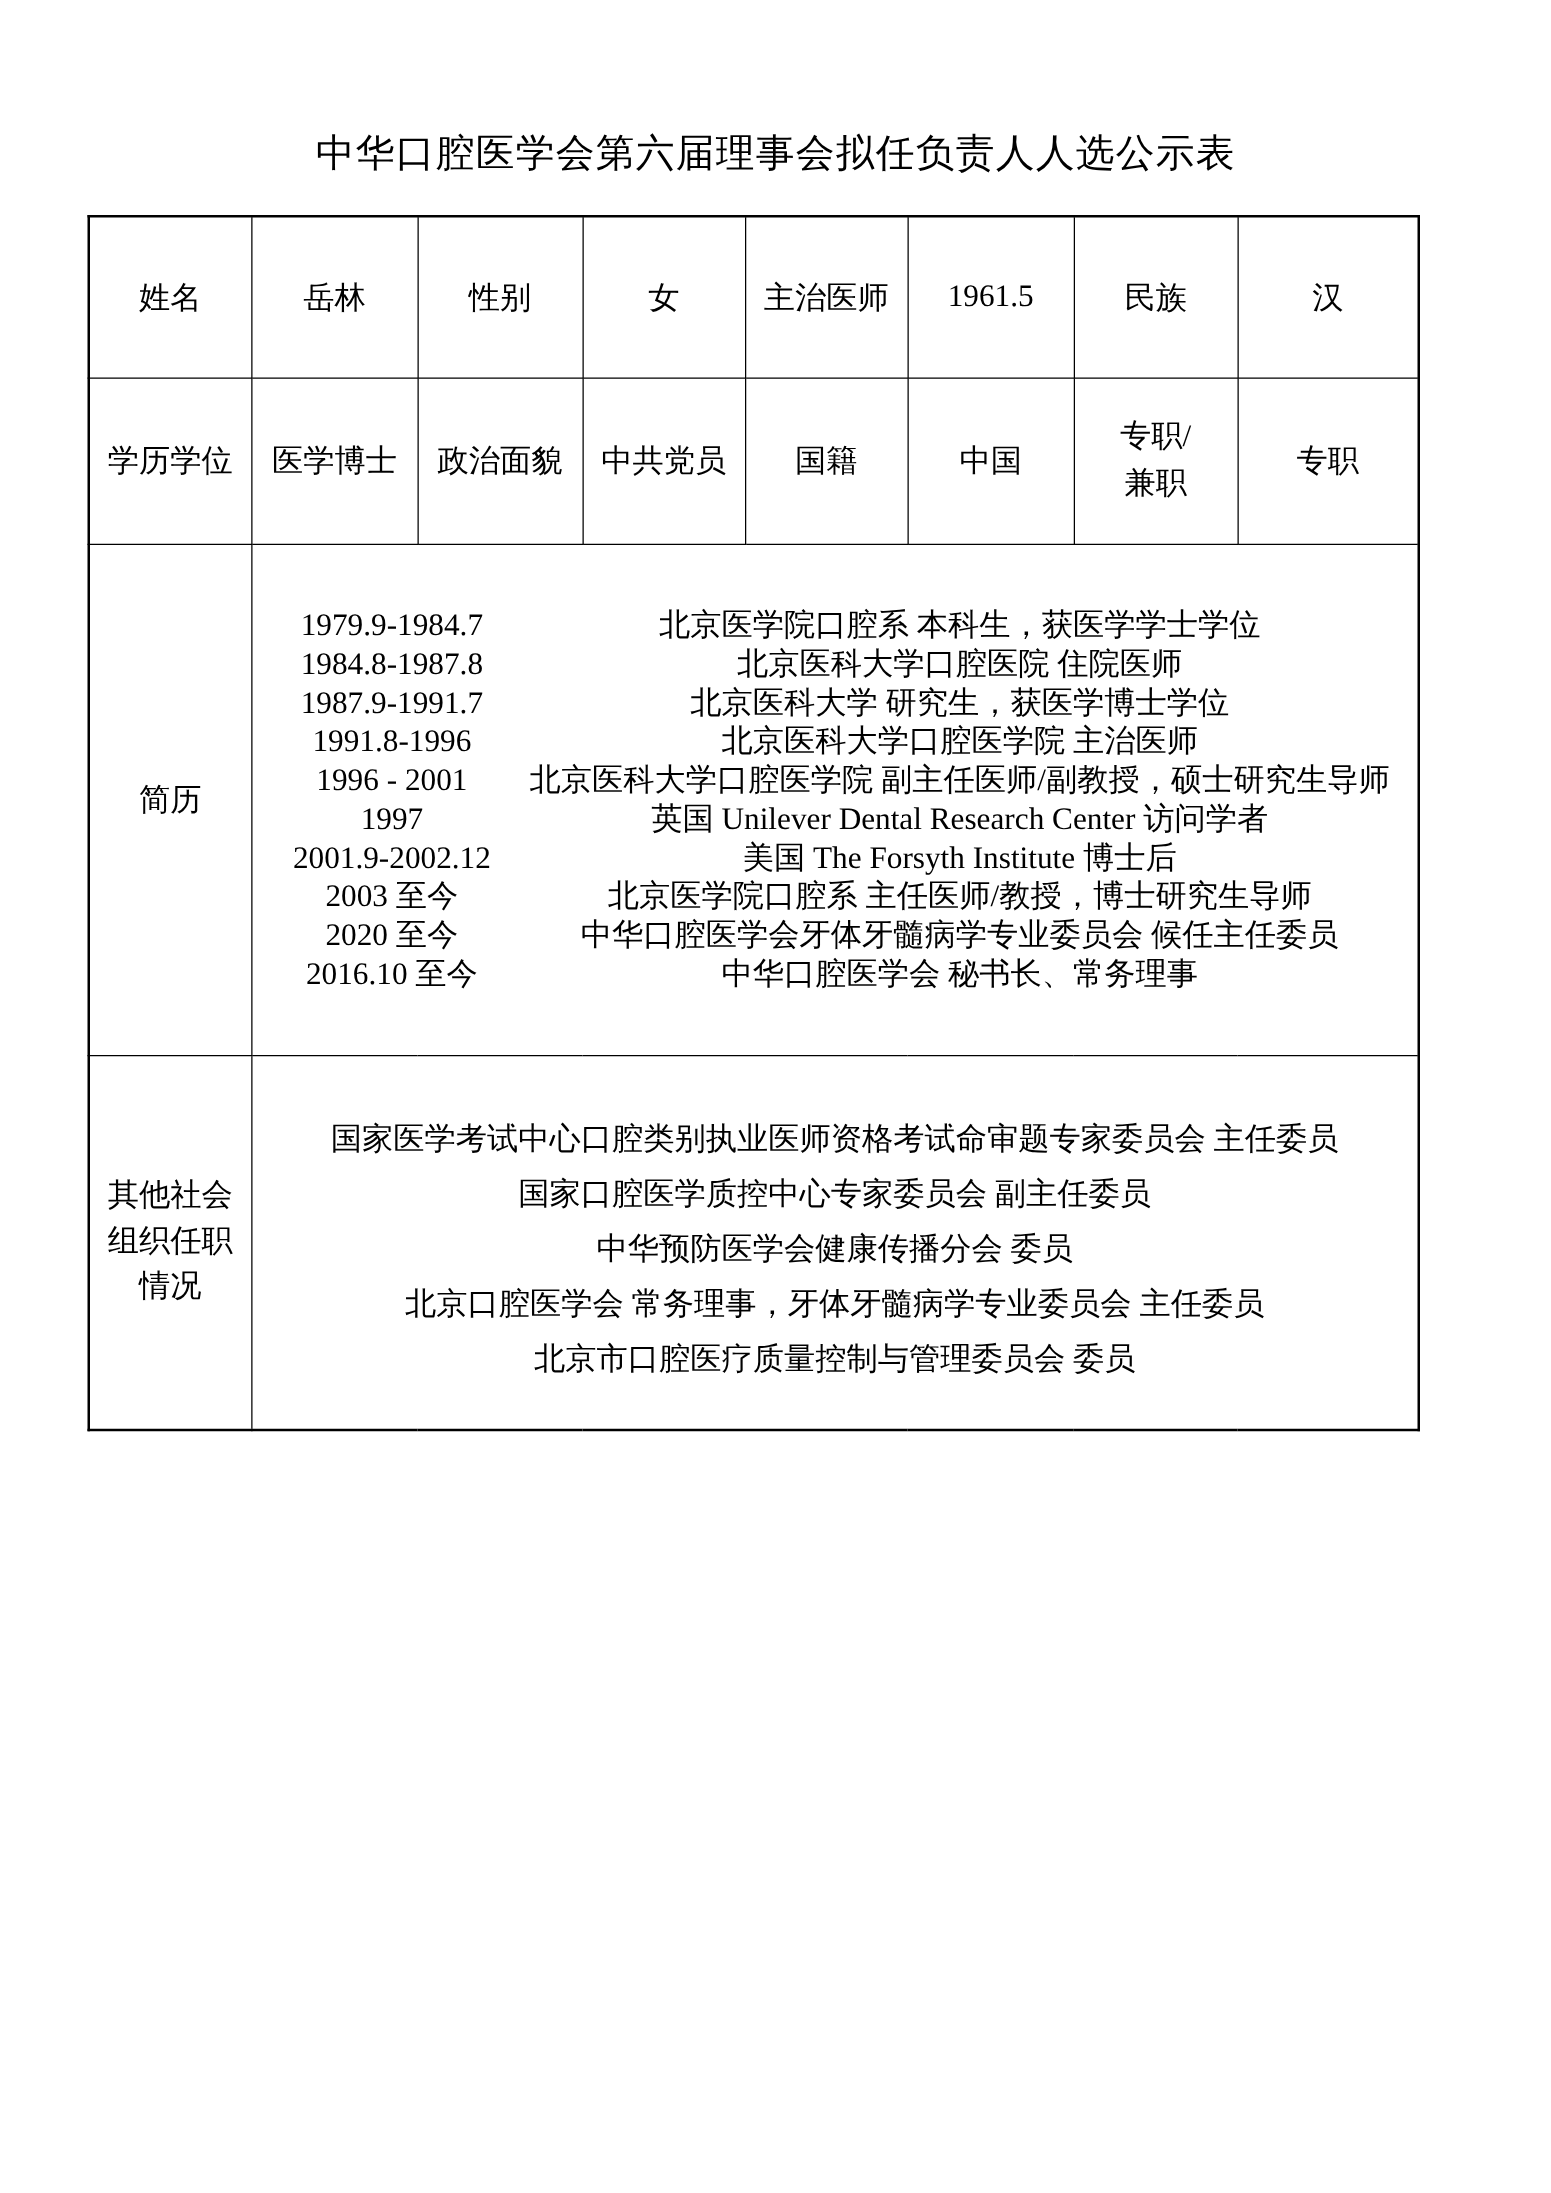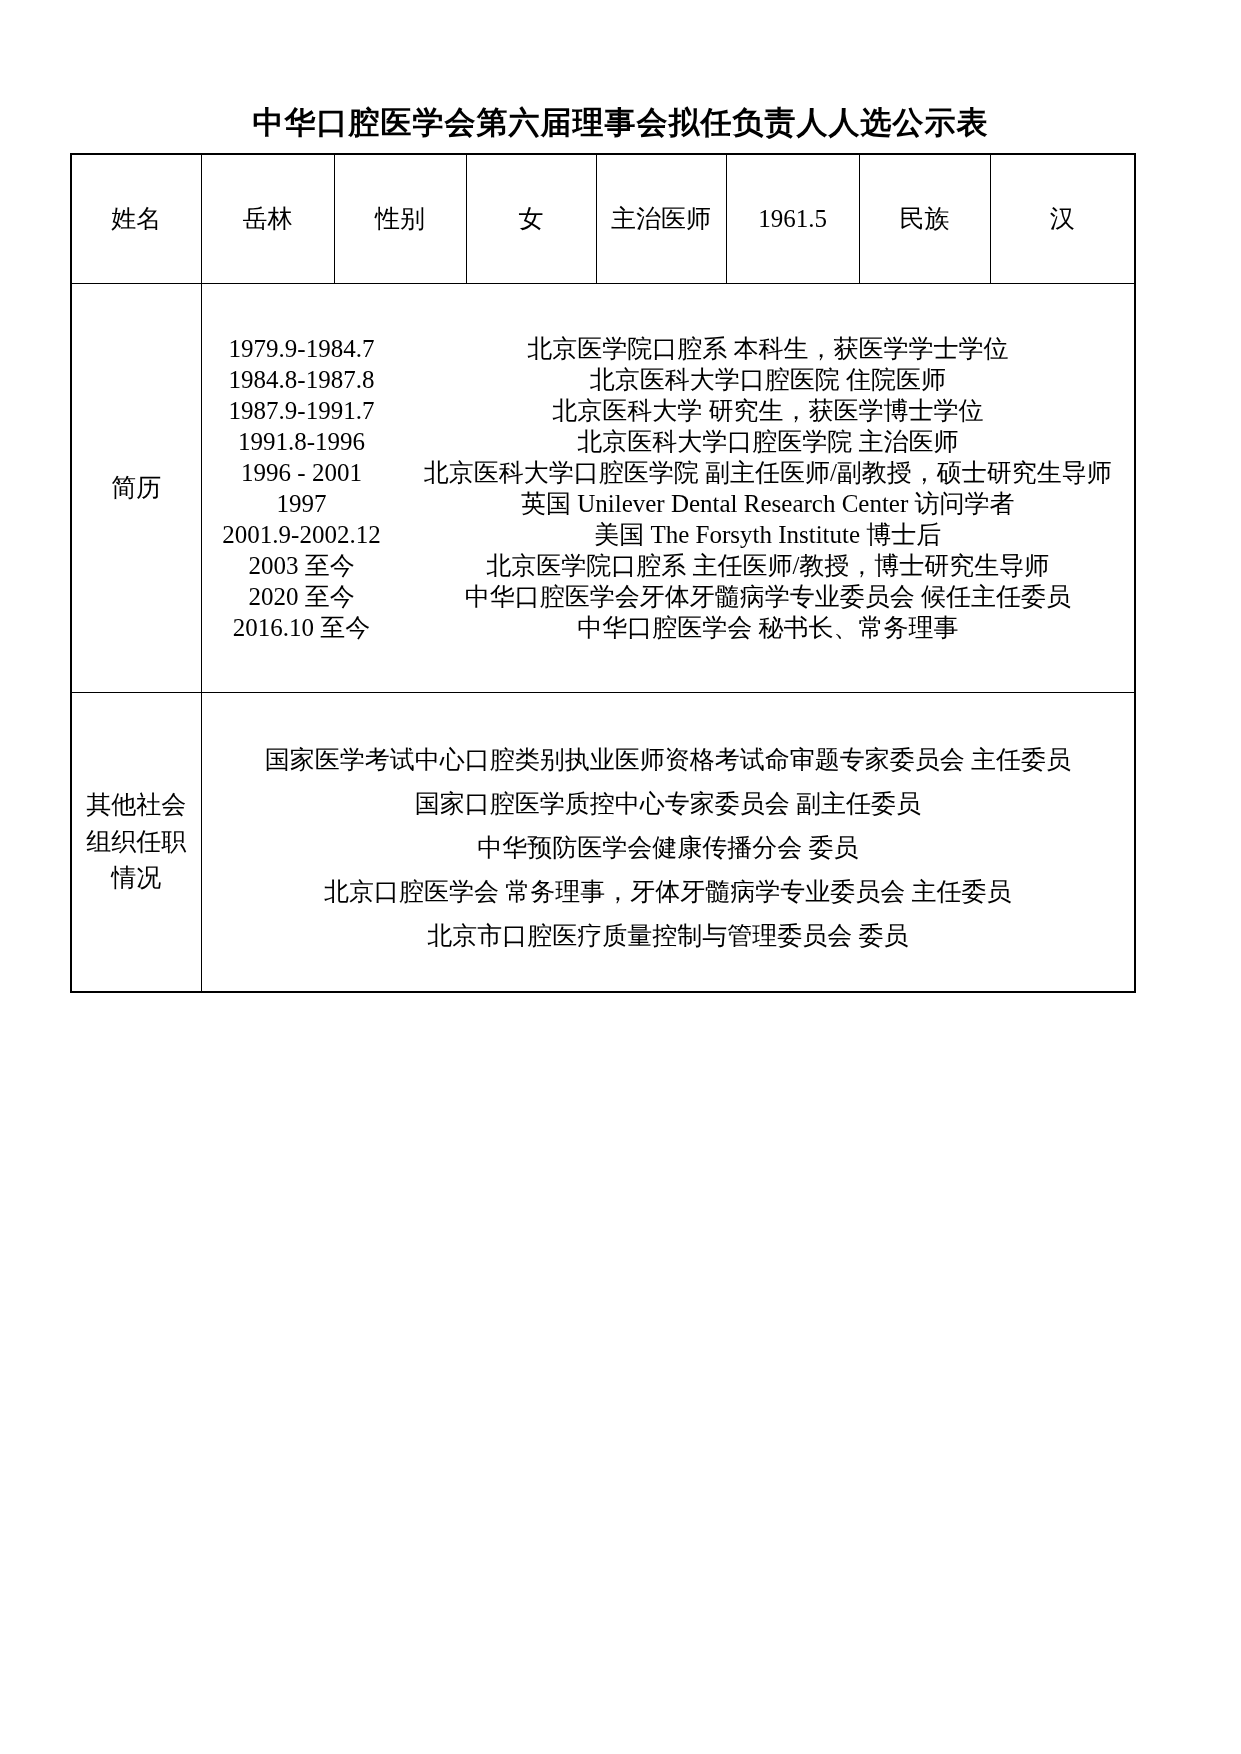--- a/index.html
+++ b/index.html
@@ -7,41 +7,41 @@
     position:relative;
     width:1241px;
     height:1754px;
     background:#ffffff;
     color:#000;
     font-family:"Liberation Serif","DejaVu Serif",serif;
   }
   .page-title{
     margin:0;
     padding-top:103px;
-    padding-bottom:10px;
+    padding-bottom:29px;
     text-align:center;
     font-size:31px;
-    font-weight:bold;
+    font-weight:normal;
     letter-spacing:1px;
     line-height:40px;
     border-radius:30px;
   }
   table.info{
     border-collapse:collapse;
     table-layout:fixed;
     margin-left:70px;
     width:1064px;
     border:2px solid #000;
   }
   table.info td{
     border:1px solid #000;
     text-align:center;
     vertical-align:middle;
     font-size:25px;
-    padding:0;
+    padding:12px;
     overflow:hidden;
   }
   tr.r1{height:129px;}
   tr.r2{height:133px;}
   tr.r3{height:123px;}
   tr.r4{height:409px;}
   tr.r5{height:300px;}
   .multiline{white-space:pre-line;line-height:1.45;}
   td.content-cell{
     text-align:left;
@@ -79,20 +79,31 @@
       <td>姓名</td>
       <td>岳林</td>
       <td>性别</td>
       <td>女</td>
       <td>主治医师</td>
       <td>1961.5</td>
       <td>民族</td>
       <td>汉</td>
     </tr>
 
+    <tr class="r2">
+      <td>学历学位</td>
+      <td>医学博士</td>
+      <td>政治面貌</td>
+      <td>中共党员</td>
+      <td>国籍</td>
+      <td>中国</td>
+      <td class="multiline">专职/
+兼职</td>
+      <td>专职</td>
+    </tr>
 
 
     <tr class="r4">
       <td>简历</td>
       <td colspan="7" class="content-cell resume-cell">
         <div class="resume-entry">
           <span class="resume-period">1979.9-1984.7</span>
           <span class="resume-detail">北京医学院口腔系 本科生，获医学学士学位</span>
         </div>
         <div class="resume-entry">

